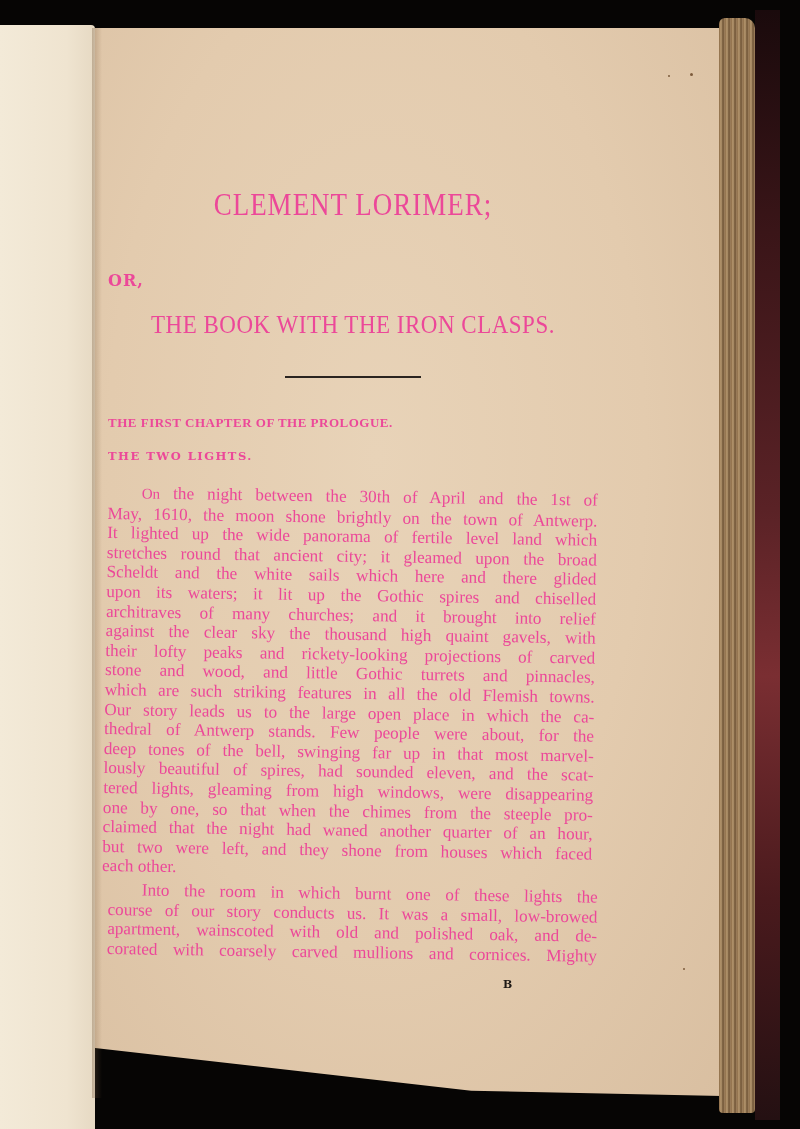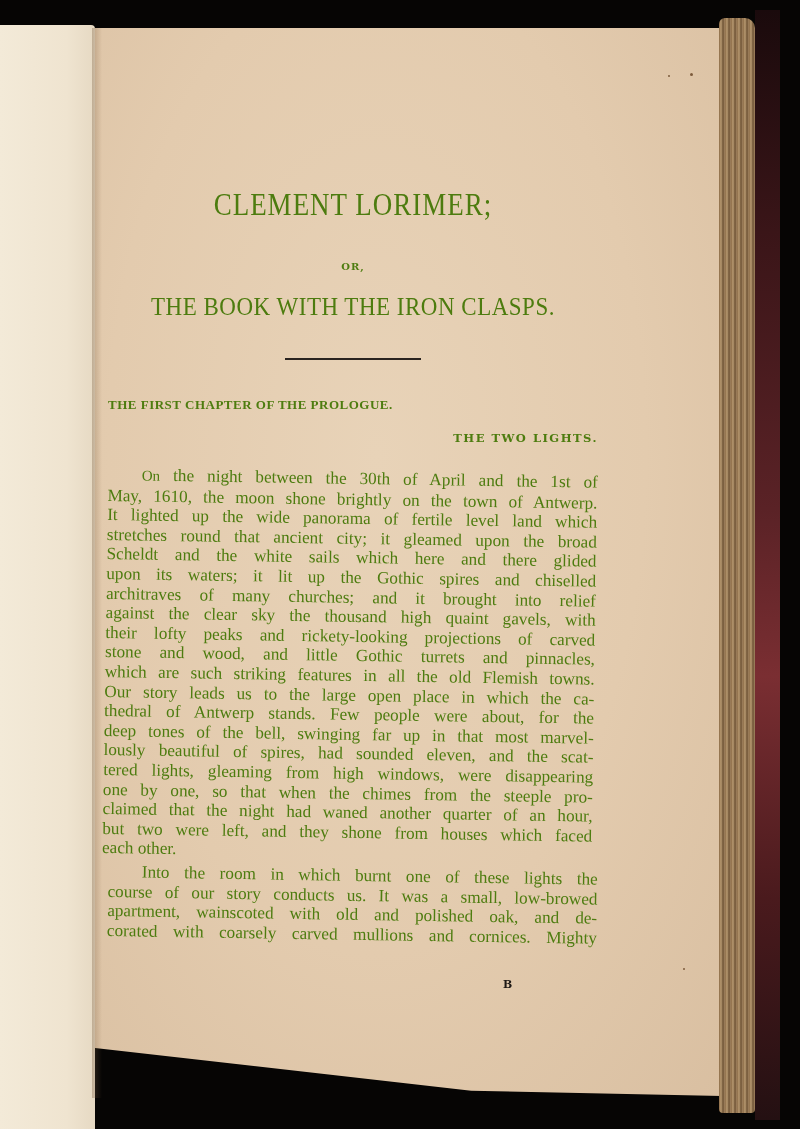--- a/index.html
+++ b/index.html
@@ -25,43 +25,43 @@
     .page-edge {
       position: absolute; left: 719px; top: 18px; width: 36px; height: 1095px;
       background: repeating-linear-gradient(90deg, #8a6a45 0px, #b89a72 2px, #6e5335 4px, #a68763 6px);
       border-radius: 6px 10px 4px 4px;
     }
     .cover-edge {
       position: absolute; left: 755px; top: 10px; width: 25px; height: 1110px;
       background: linear-gradient(180deg, #1a0a0c 0%, #3a1518 20%, #5a2226 45%, #7a2e32 60%, #4a1a1d 80%, #241012 100%);
     }
     .content {
-      position: absolute; left: 108px; top: 190px; width: 490px; color: #4d7c0f;
+      position: absolute; left: 108px; top: 190px; width: 490px; color: #ec4899;
     }
     .title {
       text-align: center; font-size: 27px; letter-spacing: 1px; margin: 0;
       font-weight: normal; font-family: "Liberation Serif", serif; transform: scaleY(1.15);
     }
     .or {
-      text-align: center; font-size: 10px; font-weight: bold; letter-spacing: 1px;
-      margin-top: 40px; font-variant: small-caps;
+      font-size: 16px; font-weight: bold; letter-spacing: 1px;
+      margin-top: 50px; font-variant: small-caps;
     }
     .subtitle {
       text-align: center; font-size: 23px; margin-top: 22px; font-weight: normal;
       font-family: "Liberation Serif", serif; letter-spacing: 0.5px; transform: scaleY(1.1);
     }
     .rule {
       width: 136px; height: 2px; background: #2a2420; margin: 38px auto 0 auto;
     }
     .chapter {
       text-align: left; font-size: 13px; margin-top: 37px; font-family: "Liberation Serif", serif;
       letter-spacing: 0.5px;
     }
     .section {
-      text-align: right; font-size: 11.5px; font-weight: bold; letter-spacing: 1.5px; margin-top: 18px;
+      text-align: left; font-size: 11.5px; font-weight: bold; letter-spacing: 1.5px; margin-top: 18px;
     }
     .para {
       font-family: "Liberation Serif", serif; font-size: 17.2px; line-height: 19.6px;
       text-align: justify; margin: 0; transform: rotate(0.9deg); transform-origin: left top;
     }
     .para.first { margin-top: 20px; }
     .para .line { display: block; text-align: justify; text-align-last: justify; white-space: nowrap; }
     .para .line.last { text-align-last: left; }
     .para .indent { padding-left: 34px; }
     .dropcap { font-size: 15px; letter-spacing: 0; }

